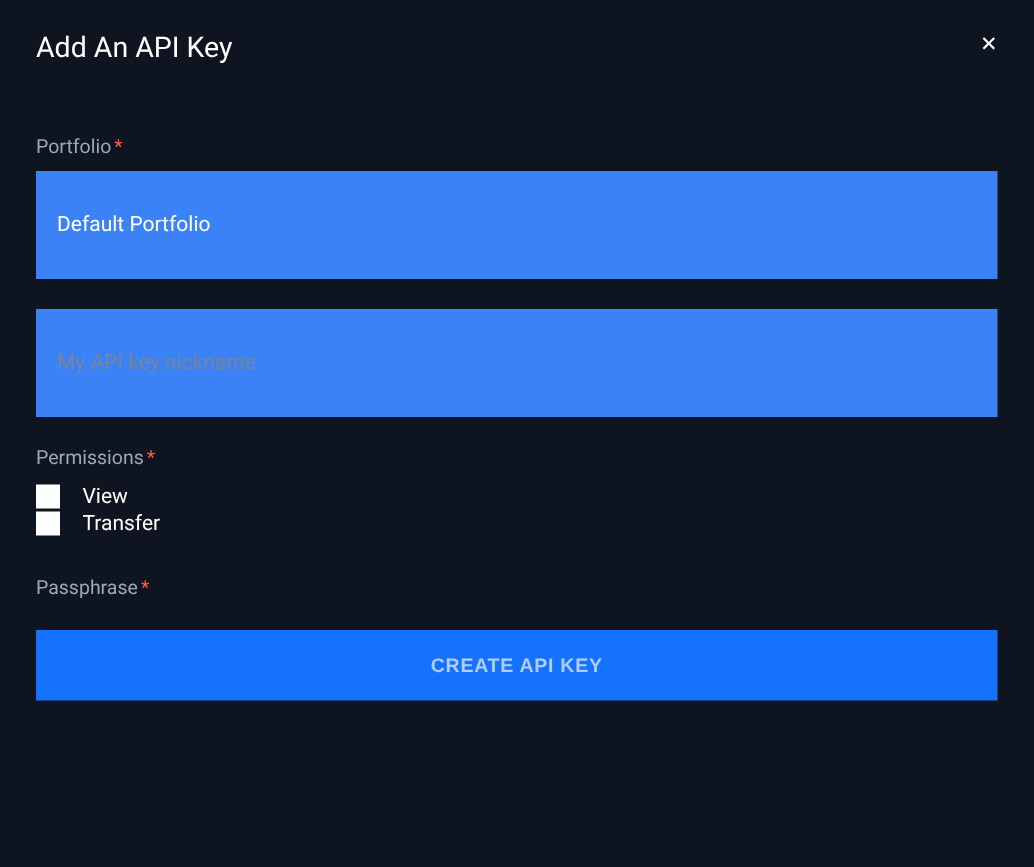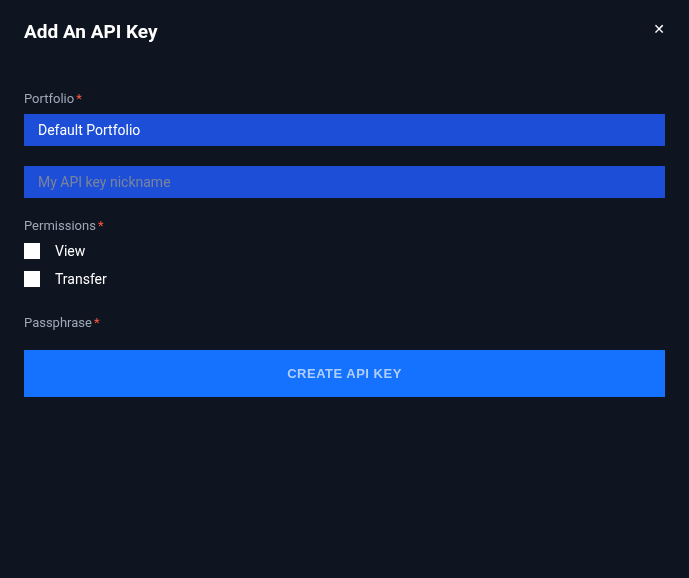--- a/index.html
+++ b/index.html
@@ -19,21 +19,21 @@
       padding: 20px 24px 0 24px;
     }
     .modal-header {
       display: flex;
       justify-content: space-between;
       align-items: flex-start;
       margin-bottom: 48px;
     }
     .modal-title {
       font-size: 19px;
-      font-weight: 700;
+      font-weight: 400;
       color: #ffffff;
     }
     .close-btn {
       background: none;
       border: none;
       color: #ffffff;
       font-size: 14px;
       cursor: pointer;
       padding: 2px 0 0 0;
       line-height: 1;
@@ -46,35 +46,35 @@
       color: #a0a7b5;
       margin-bottom: 8px;
       display: block;
     }
     .required {
       color: #ff5a3d;
       margin-left: 2px;
     }
     .form-input {
       width: 100%;
-      background: #1d4ed8;
+      background: #3b82f6;
       border: none;
       color: #ffffff;
       font-size: 14px;
-      padding: 8px 14px;
+      padding: 28px 14px;
       outline: none;
       font-family: inherit;
     }
     .form-input::placeholder {
       color: #7a8499;
     }
     .checkbox-group {
       display: flex;
       flex-direction: column;
-      gap: 12px;
+      gap: 2px;
       margin-top: 10px;
     }
     .checkbox-item {
       display: flex;
       align-items: center;
       gap: 15px;
     }
     .checkbox {
       width: 16px;
       height: 16px;

